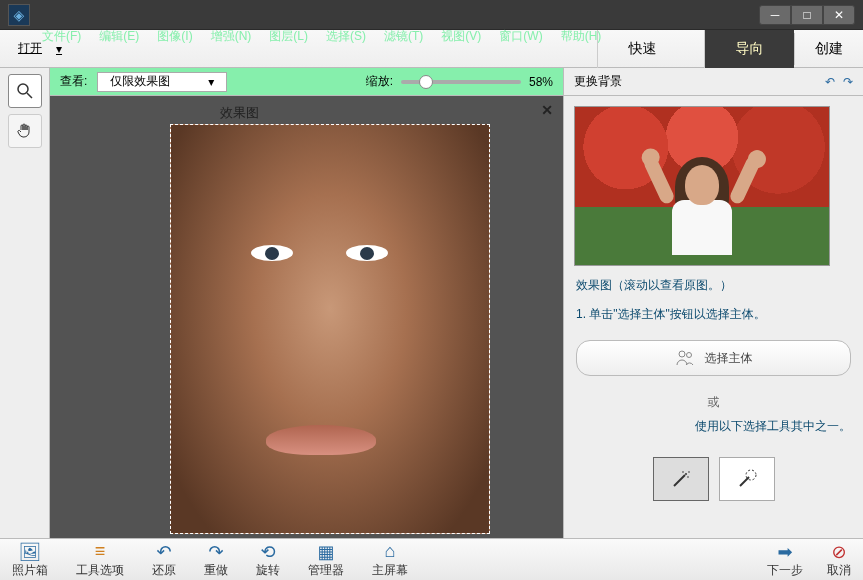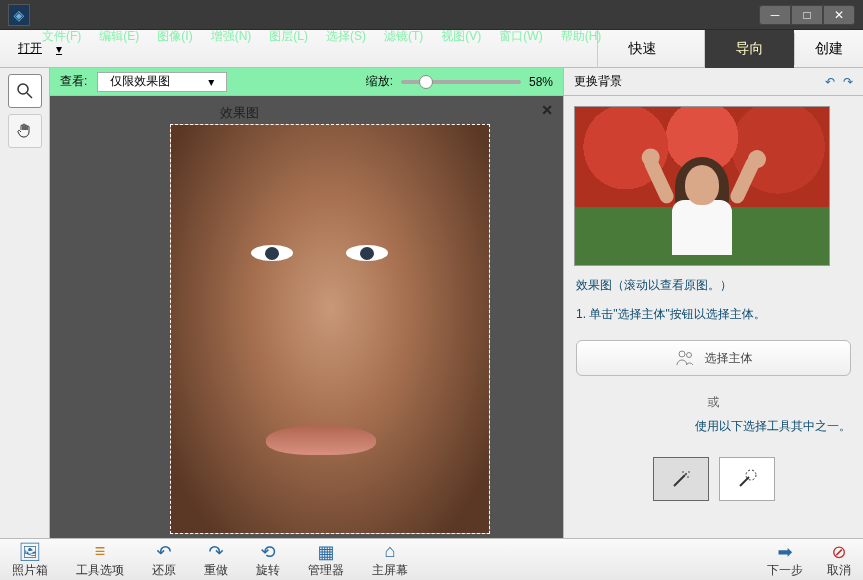--- a/index.html
+++ b/index.html
@@ -44,21 +44,21 @@
 .sample-trees { position: absolute; top: 0; left: 0; right: 0; height: 100px; background: radial-gradient(circle at 20% 40%, #d04030 20%, transparent 20%), radial-gradient(circle at 50% 30%, #e05040 25%, transparent 25%), radial-gradient(circle at 80% 40%, #c03828 22%, transparent 22%), #b03020; }
 .sample-person { position: absolute; bottom: 10px; left: 50%; transform: translateX(-50%); width: 110px; height: 120px; }
 .sample-body { position: absolute; bottom: 0; left: 25px; width: 60px; height: 55px; background: #f8f8f8; border-radius: 12px 12px 0 0; }
 .sample-head { position: absolute; bottom: 50px; left: 38px; width: 34px; height: 40px; background: #d8a888; border-radius: 50% 50% 45% 45%; }
 .sample-hair { position: absolute; bottom: 38px; left: 28px; width: 54px; height: 60px; background: #4a3020; border-radius: 50% 50% 30% 30%; z-index: -1; }
 .sample-arm { position: absolute; width: 14px; height: 50px; background: #d8a888; border-radius: 7px; }
 .sample-arm.l { bottom: 50px; left: 5px; transform: rotate(-25deg); }
 .sample-arm.r { bottom: 50px; right: 5px; transform: rotate(25deg); }
 .sample-thumb { position: absolute; top: -8px; width: 18px; height: 18px; background: #d8a888; border-radius: 50%; }
 .panel-text { padding: 0 12px 10px; color: #0c4a6e; line-height: 1.6; }
-.select-btn { margin: 6px 12px 12px; height: 36px; border: 1px solid #bbb; background: linear-gradient(#fff, #eee); border-radius: 6px; display: flex; align-items: center; justify-content: center; gap: 10px; cursor: pointer; color: #444; }
+.select-btn { margin: 6px 12px 12px; height: 36px; border: 1px solid #bbb; background: linear-gradient(#fff, #eee); border-radius: 14px; display: flex; align-items: center; justify-content: center; gap: 10px; cursor: pointer; color: #444; }
 .or-text { text-align: center; color: #666; margin: 6px 0; }
 .tool-options { display: flex; gap: 10px; justify-content: center; margin-top: 10px; }
 .tool-opt { width: 56px; height: 44px; border: 1px solid #aaa; background: #fff; display: flex; align-items: center; justify-content: center; cursor: pointer; font-size: 20px; }
 .tool-opt.active { background: #ddd; border-color: #666; }
 .bottom-bar { height: 42px; background: linear-gradient(#fafafa, #e8e8e8); border-top: 1px solid #bbb; display: flex; align-items: center; padding: 0 12px; gap: 28px; }
 .bb-item { display: flex; flex-direction: column; align-items: center; gap: 1px; cursor: pointer; color: #333; }
 .bb-icon { font-size: 18px; color: #2a6aa0; height: 20px; }
 .bb-icon.orange { color: #d08020; }
 .bb-right { margin-left: auto; display: flex; gap: 24px; }
 svg { display: block; }

